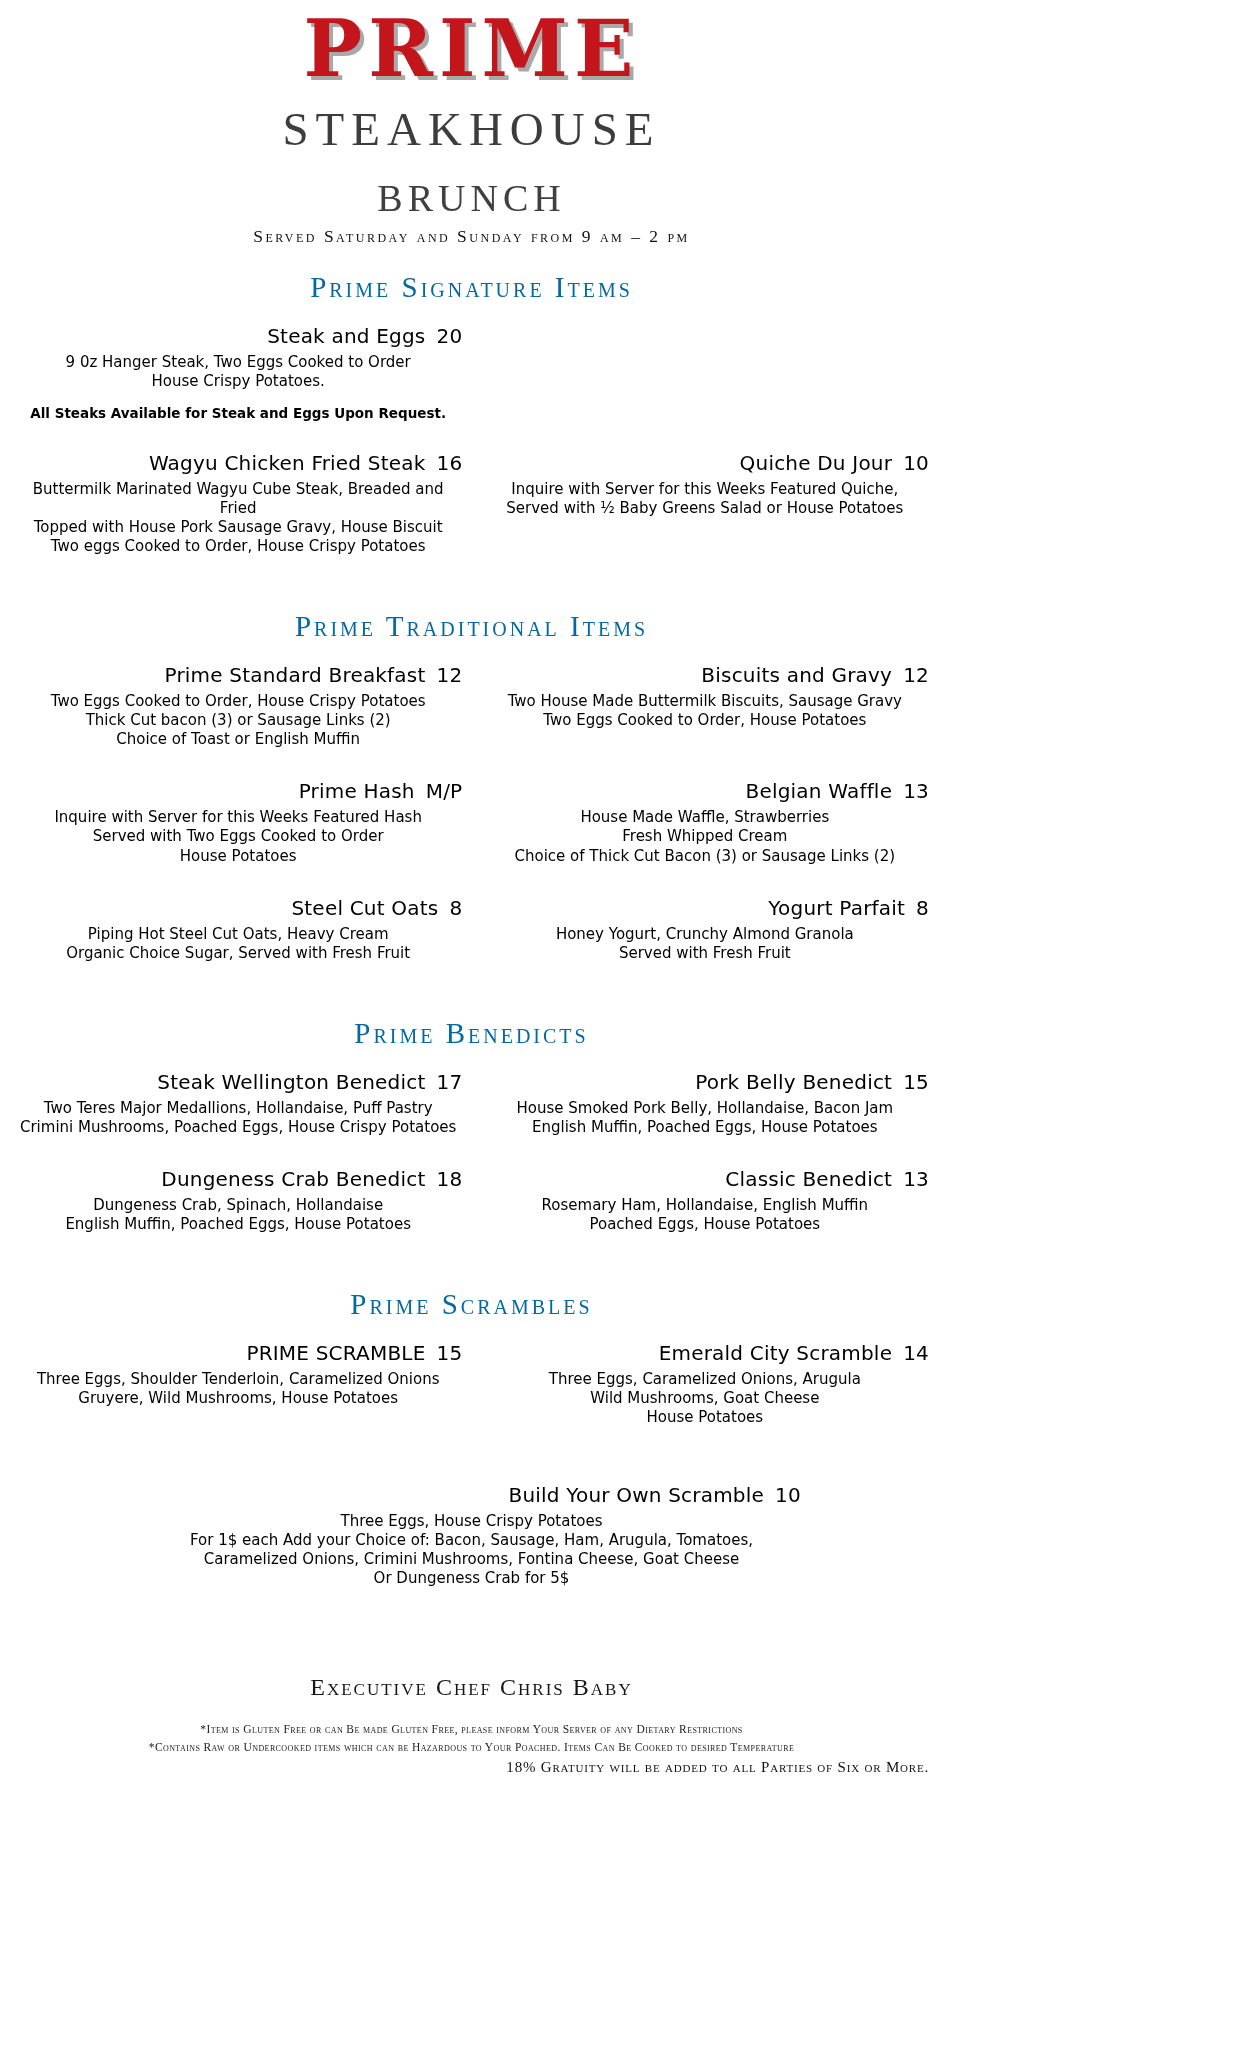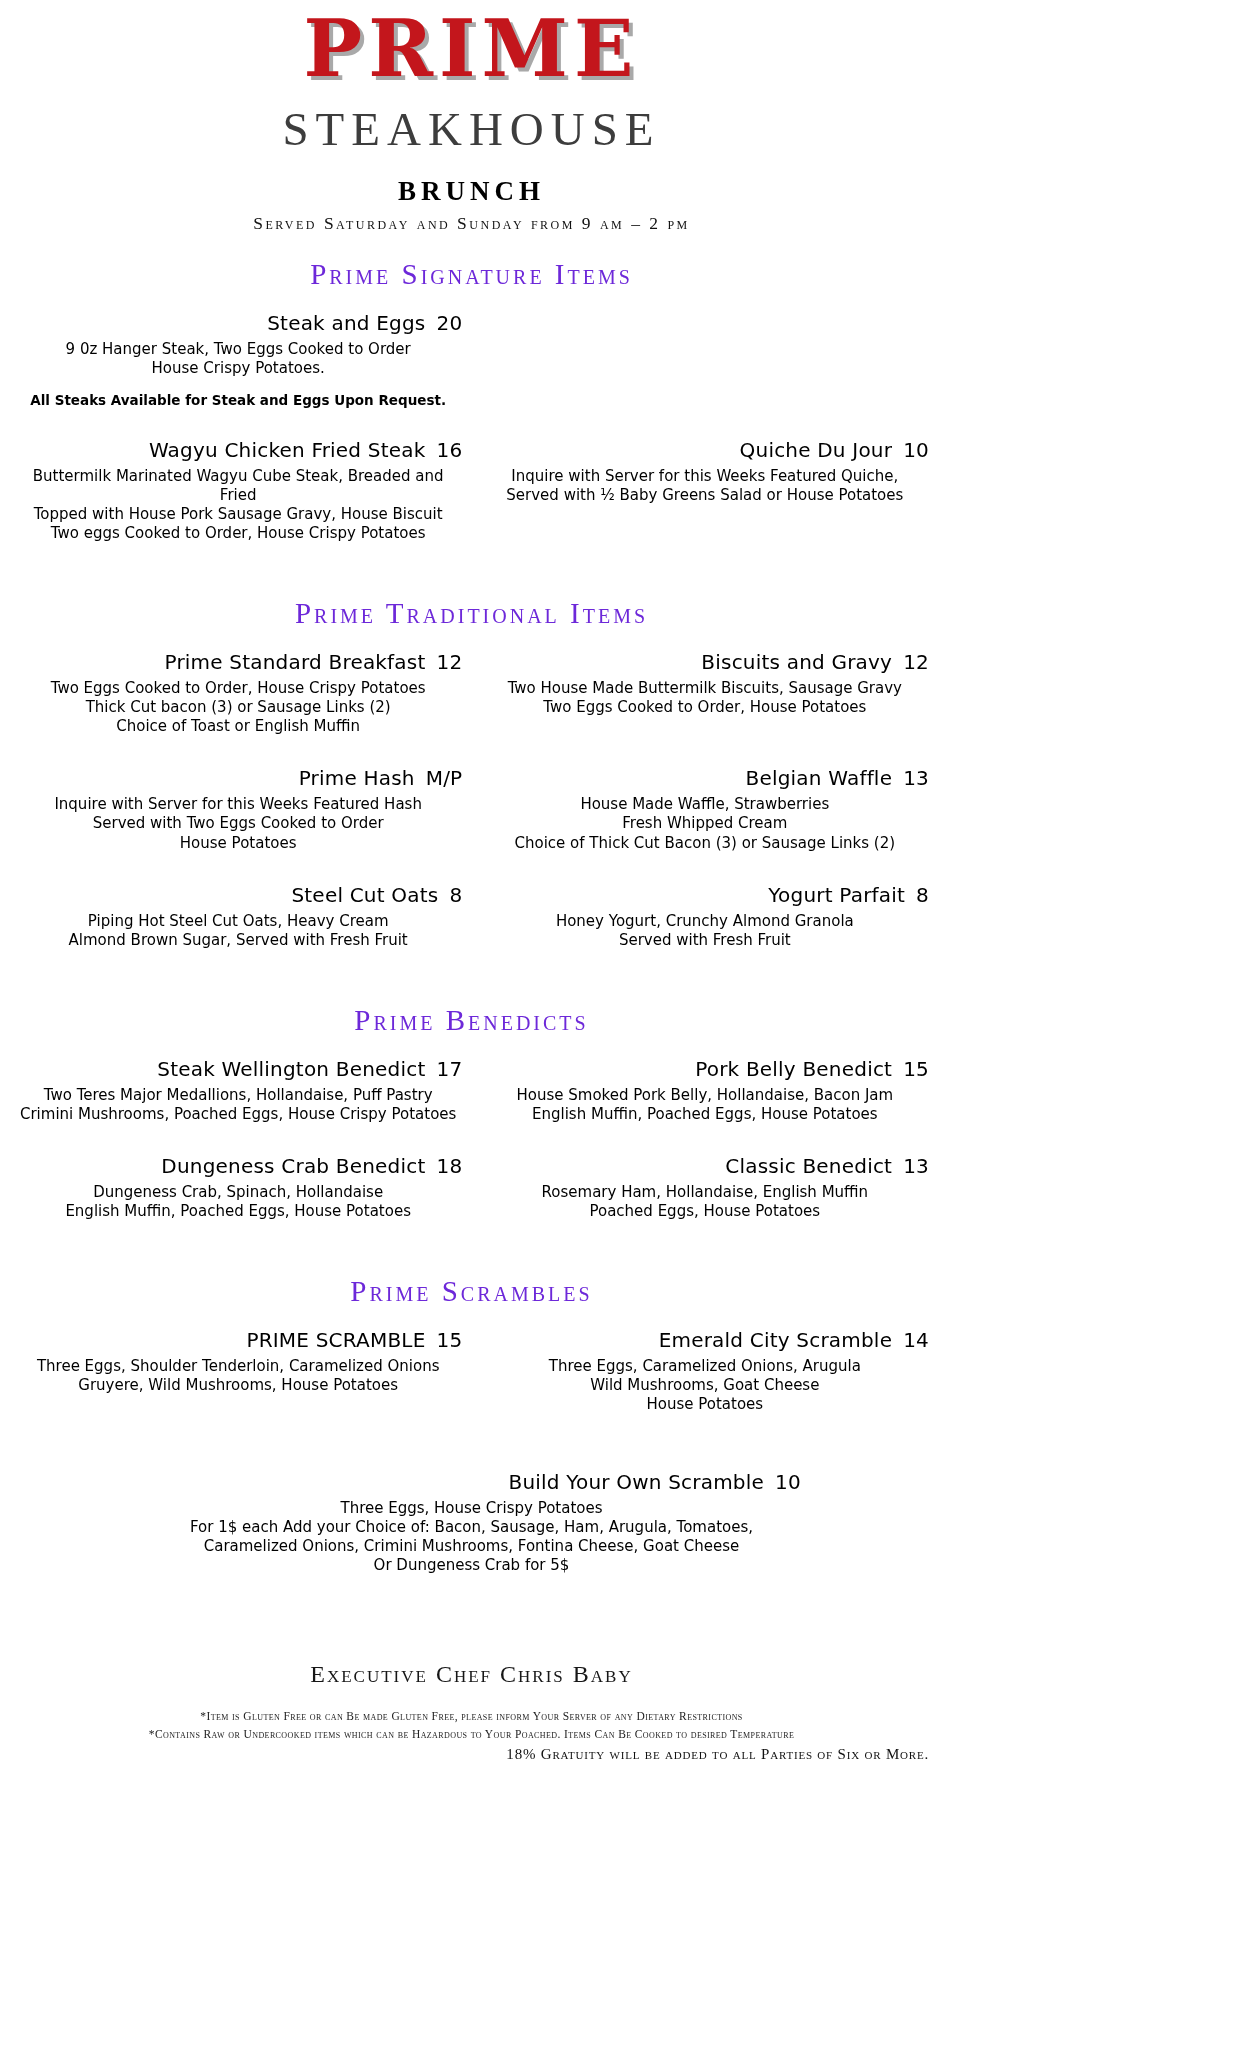--- a/index.html
+++ b/index.html
@@ -22,43 +22,43 @@
   .subtitle {
     font-family:"Liberation Serif", serif;
     font-weight:400;
     font-size:47px;
     letter-spacing:7px;
     color:var(--subtitle-gray,#3d3d3d);
     margin-top:14px;
   }
   .brunch-title {
     font-family:"Liberation Serif", serif;
-    font-weight:700;
-    font-size:27px;
+    font-weight:400;
+    font-size:38px;
     letter-spacing:5px;
-    color:#000000;
+    color:#404040;
     margin-top:20px;
   }
   .served {
     font-family:"Liberation Serif", serif;
     font-variant:small-caps;
     font-size:17.5px;
     letter-spacing:2.5px;
     color:#111;
     margin-top:6px;
   }
 
   
   .section-title {
     font-family:"Liberation Serif", serif;
     font-variant:small-caps;
     font-weight:400;
     font-size:29px;
     letter-spacing:3px;
-    color:#6d28d9;
+    color:#0369a1;
     margin:24px 0 20px 0;
   }
   .row { display:flex; justify-content:space-between; align-items:flex-start; }
   .col { width:49%; margin-bottom:30px; }
   .item-title { font-size:20px; font-weight:normal; margin-bottom:5px; letter-spacing:.2px;text-align:right; }
   .item-price { margin-left:11px; }
   .item-desc { font-size:15px; line-height:1.27; white-space:pre-line; }
   .item-note { font-size:13.5px; font-weight:bold; margin-top:14px; }
 
   .byo { width:72%; margin:26px auto 0 auto; }
@@ -171,21 +171,21 @@
 Fresh Whipped Cream
 Choice of Thick Cut Bacon (3) or Sausage Links (2)</p>
         </div>
       </div>
       <div class="row">
         <div class="col">
           <h3 class="item-title">
             <span class="item-name">Steel Cut Oats</span><span class="item-price">8</span>
           </h3>
           <p class="item-desc">Piping Hot Steel Cut Oats, Heavy Cream
-Almond Brown Sugar, Served with Fresh Fruit</p>
+Organic Choice Sugar, Served with Fresh Fruit</p>
         </div>
         <div class="col">
           <h3 class="item-title">
             <span class="item-name">Yogurt Parfait</span><span class="item-price">8</span>
           </h3>
           <p class="item-desc">Honey Yogurt, Crunchy Almond Granola
 Served with Fresh Fruit</p>
         </div>
       </div>
     </section>

